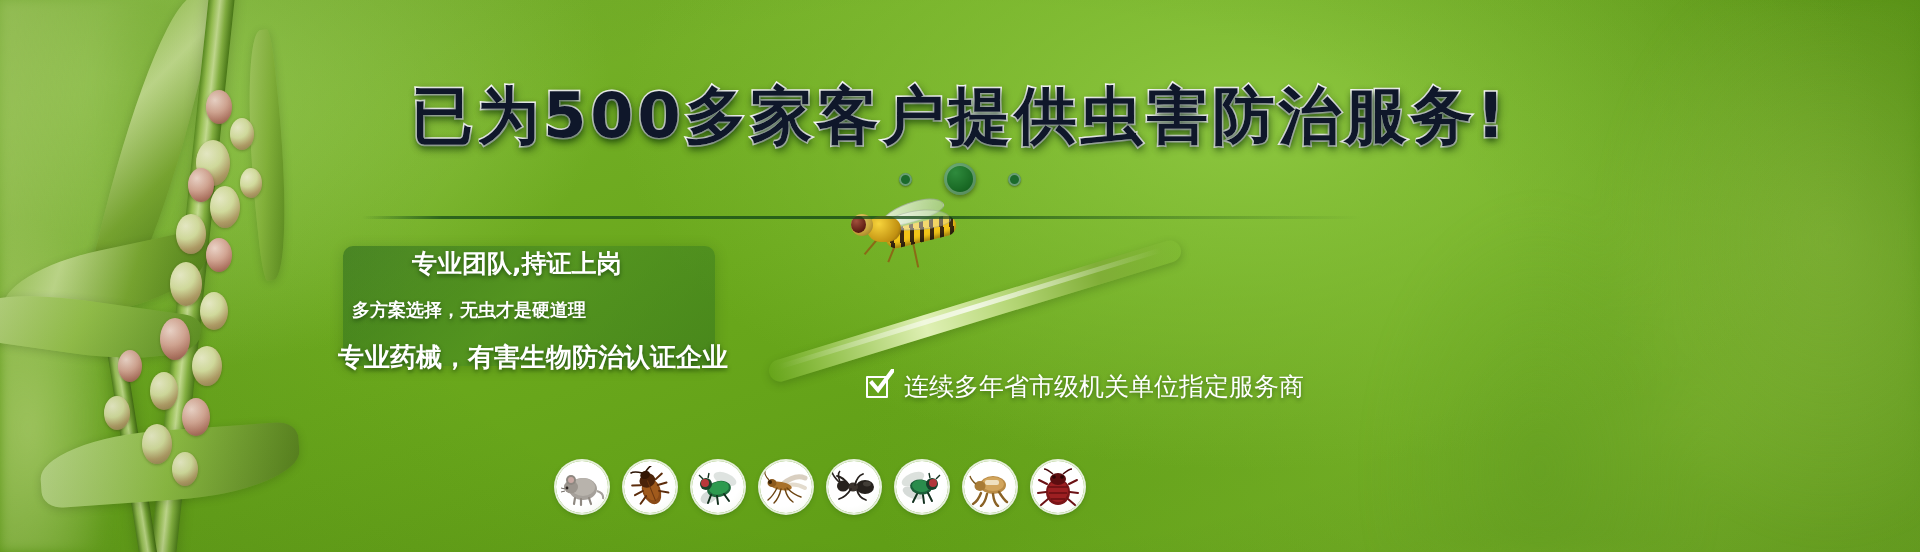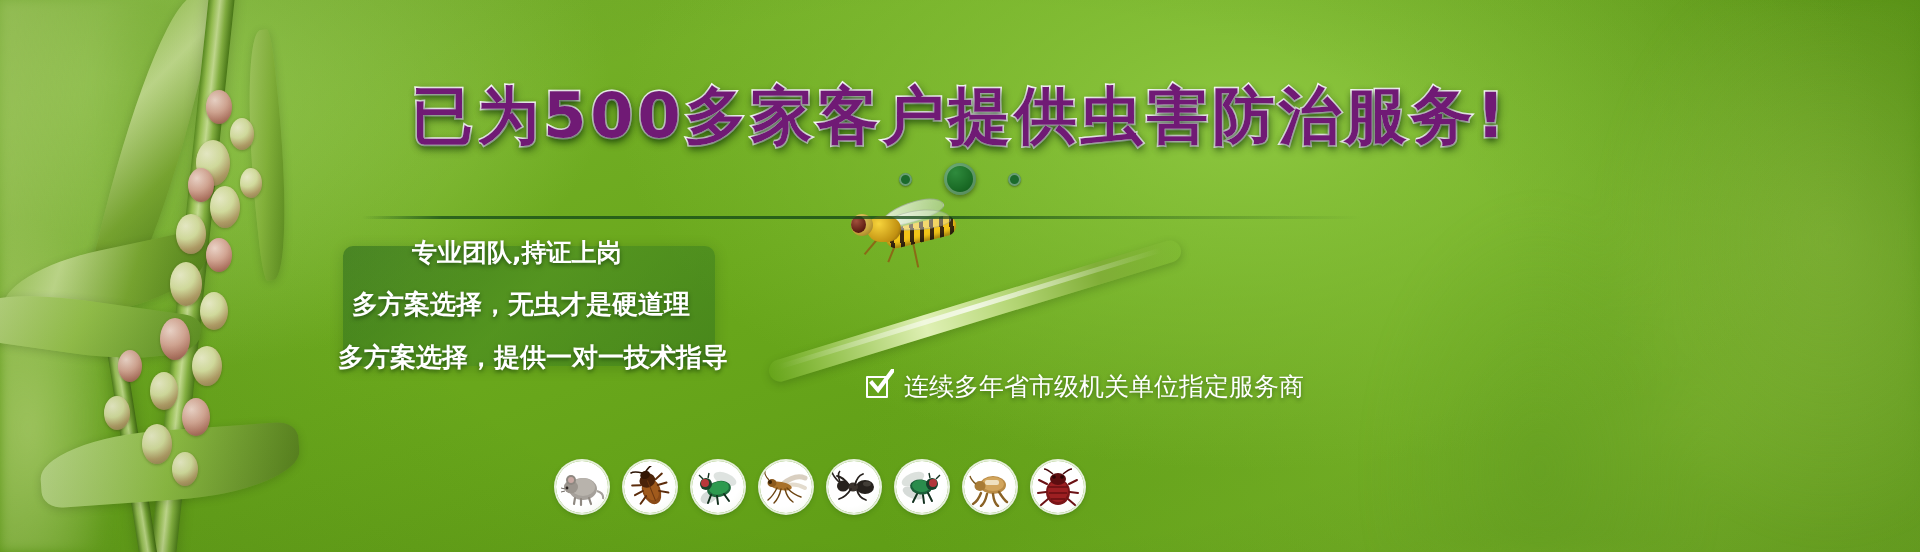--- a/index.html
+++ b/index.html
@@ -126,21 +126,21 @@
   .fly-wing.w2{ left:40px; top:10px; transform:rotate(-4deg); opacity:.7; }
   .fly-leg{
     position:absolute; width:2px; background:#8a6a16; transform-origin:top center;
   }
 
   
   .headline{
     position:absolute; left:0; top:74px; width:1920px;
     text-align:center; white-space:nowrap;
     font-size:62px; font-weight:bold; letter-spacing:4px;
-    color:#701a75;
+    color:#0f172a;
     -webkit-text-stroke:3px #ffffff;
     paint-order:stroke fill;
     text-shadow:
       0 0 1px #ffffff,
       0 3px 6px rgba(0,40,0,.55),
       2px 4px 10px rgba(0,30,0,.45);
   }
 
   
   .dots{
@@ -175,21 +175,21 @@
   }
   .panel-lines{
     position:absolute; left:330px; top:210px; width:420px; height:165px;
     display:flex; flex-direction:column; justify-content:flex-end;
   }
   .pline{
     color:#ffffff; font-weight:bold; white-space:nowrap;
     text-shadow:0 2px 4px rgba(0,35,0,.55);
   }
   .pline.p1{ font-size:25px; margin:14px 0 0 82px; letter-spacing:0px; }
-  .pline.p2{ font-size:26px; margin:18px 0 0 22px; letter-spacing:0px; }
+  .pline.p2{ font-size:18px; margin:18px 0 0 22px; letter-spacing:0px; }
   .pline.p3{ font-size:26px; margin:18px 0 0 8px;  letter-spacing:0px; }
 
   
   .checks{
     position:absolute; left:866px; top:338px; width:760px;
   }
   .crow{ display:flex; align-items:center; gap:14px; margin-bottom:22px;margin-top:32px; }
   .cbox{ position:relative; width:24px; height:24px; flex:0 0 24px; }
   .cbox .sq{
     position:absolute; left:0; top:1px; width:22px; height:22px;
@@ -278,21 +278,21 @@
     <span class="dot big"></span>
     <span class="dot small"></span>
   </div>
 
   <div class="rule"></div>
 
   <div class="panel"></div>
   <div class="panel-lines">
     <div class="pline p1">专业团队,持证上岗</div>
     <div class="pline p2">多方案选择，无虫才是硬道理</div>
-    <div class="pline p3">多方案选择，提供一对一技术指导</div>
+    <div class="pline p3">专业药械，有害生物防治认证企业</div>
   </div>
 
   <div class="checks">
     <div class="crow">
       <span class="cbox">
         <span class="sq"></span>
         <svg class="tick" viewBox="0 0 26 26">
             <path d="M4 14 L10 21 L25 1" fill="none" stroke="#ffffff" stroke-width="4.2" stroke-linecap="square"></path>
           </svg>
       </span>

